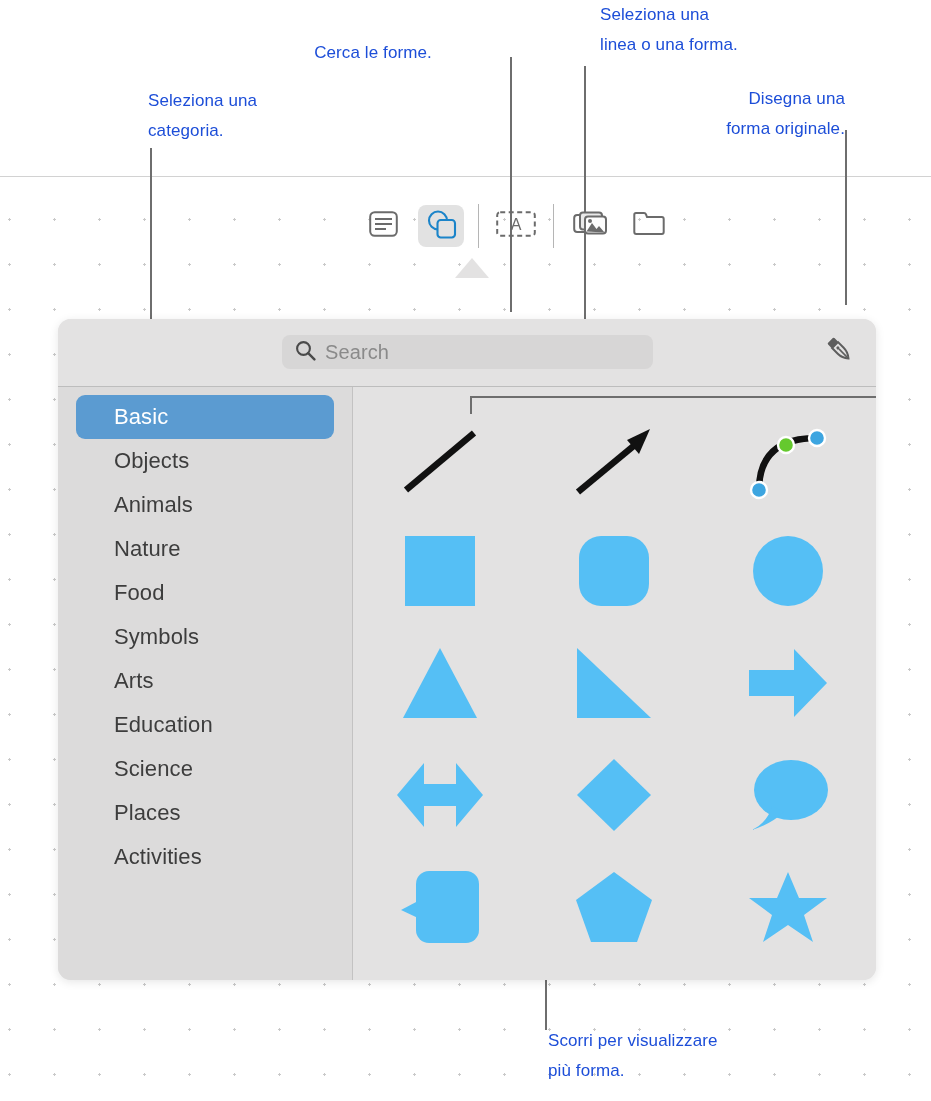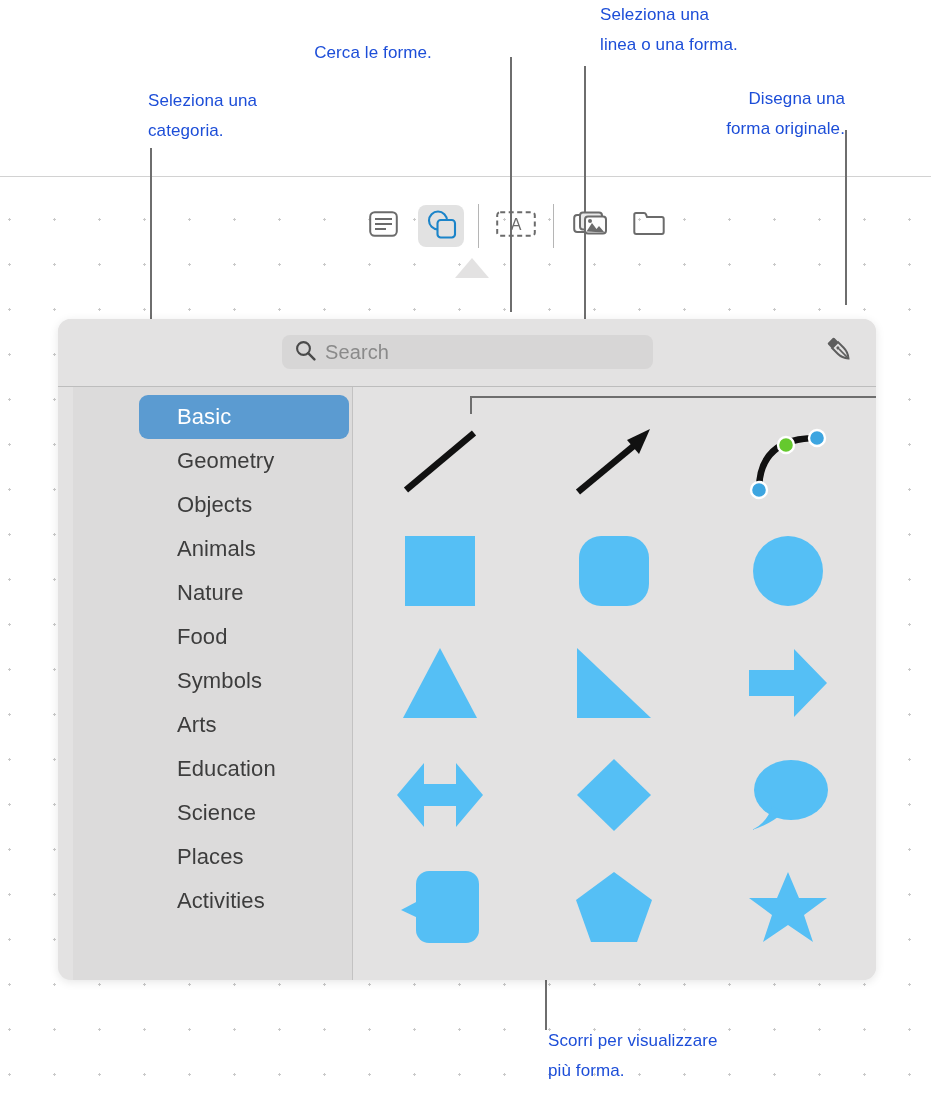--- a/index.html
+++ b/index.html
@@ -89,23 +89,23 @@
   #search-placeholder{
     color:#8a8a8a;font-size:20px;letter-spacing:0.1px;
   }
   #draw-shape-button{
     position:absolute;left:760px;top:12px;width:44px;height:42px;
     display:flex;align-items:center;justify-content:center;
   }
 
   
   #sidebar{
-    position:absolute;left:15px;top:68px;width:294px;height:593px;
+    position:absolute;left:0;top:68px;width:294px;height:593px;
     background:#dcdbdb;
-    padding-top:8px;box-sizing:border-box;padding-left:48px;
+    padding-top:8px;box-sizing:border-box;
   }
   #sidebar-divider{position:absolute;left:294px;top:68px;width:1px;height:593px;background:#c3c2c2;}
   .cat-item{
     height:44px;margin:0 18px;border-radius:9px;
     display:flex;align-items:center;padding-left:38px;box-sizing:border-box;
     color:#3d3d3d;font-size:22px;letter-spacing:0.1px;
   }
   .cat-item.active{background:#5b9bd1;color:#ffffff;}
 
   
@@ -247,23 +247,20 @@
       </span>
     </div>
   </div>
   <div id="header-rule"></div>
 
   <div id="sidebar">
     <div class="cat-item active">
         <span>Basic</span>
       </div>
     <div class="cat-item">
-        <span>Geometry</span>
-      </div>
-    <div class="cat-item">
         <span>Objects</span>
       </div>
     <div class="cat-item">
         <span>Animals</span>
       </div>
     <div class="cat-item">
         <span>Nature</span>
       </div>
     <div class="cat-item">
         <span>Food</span>

